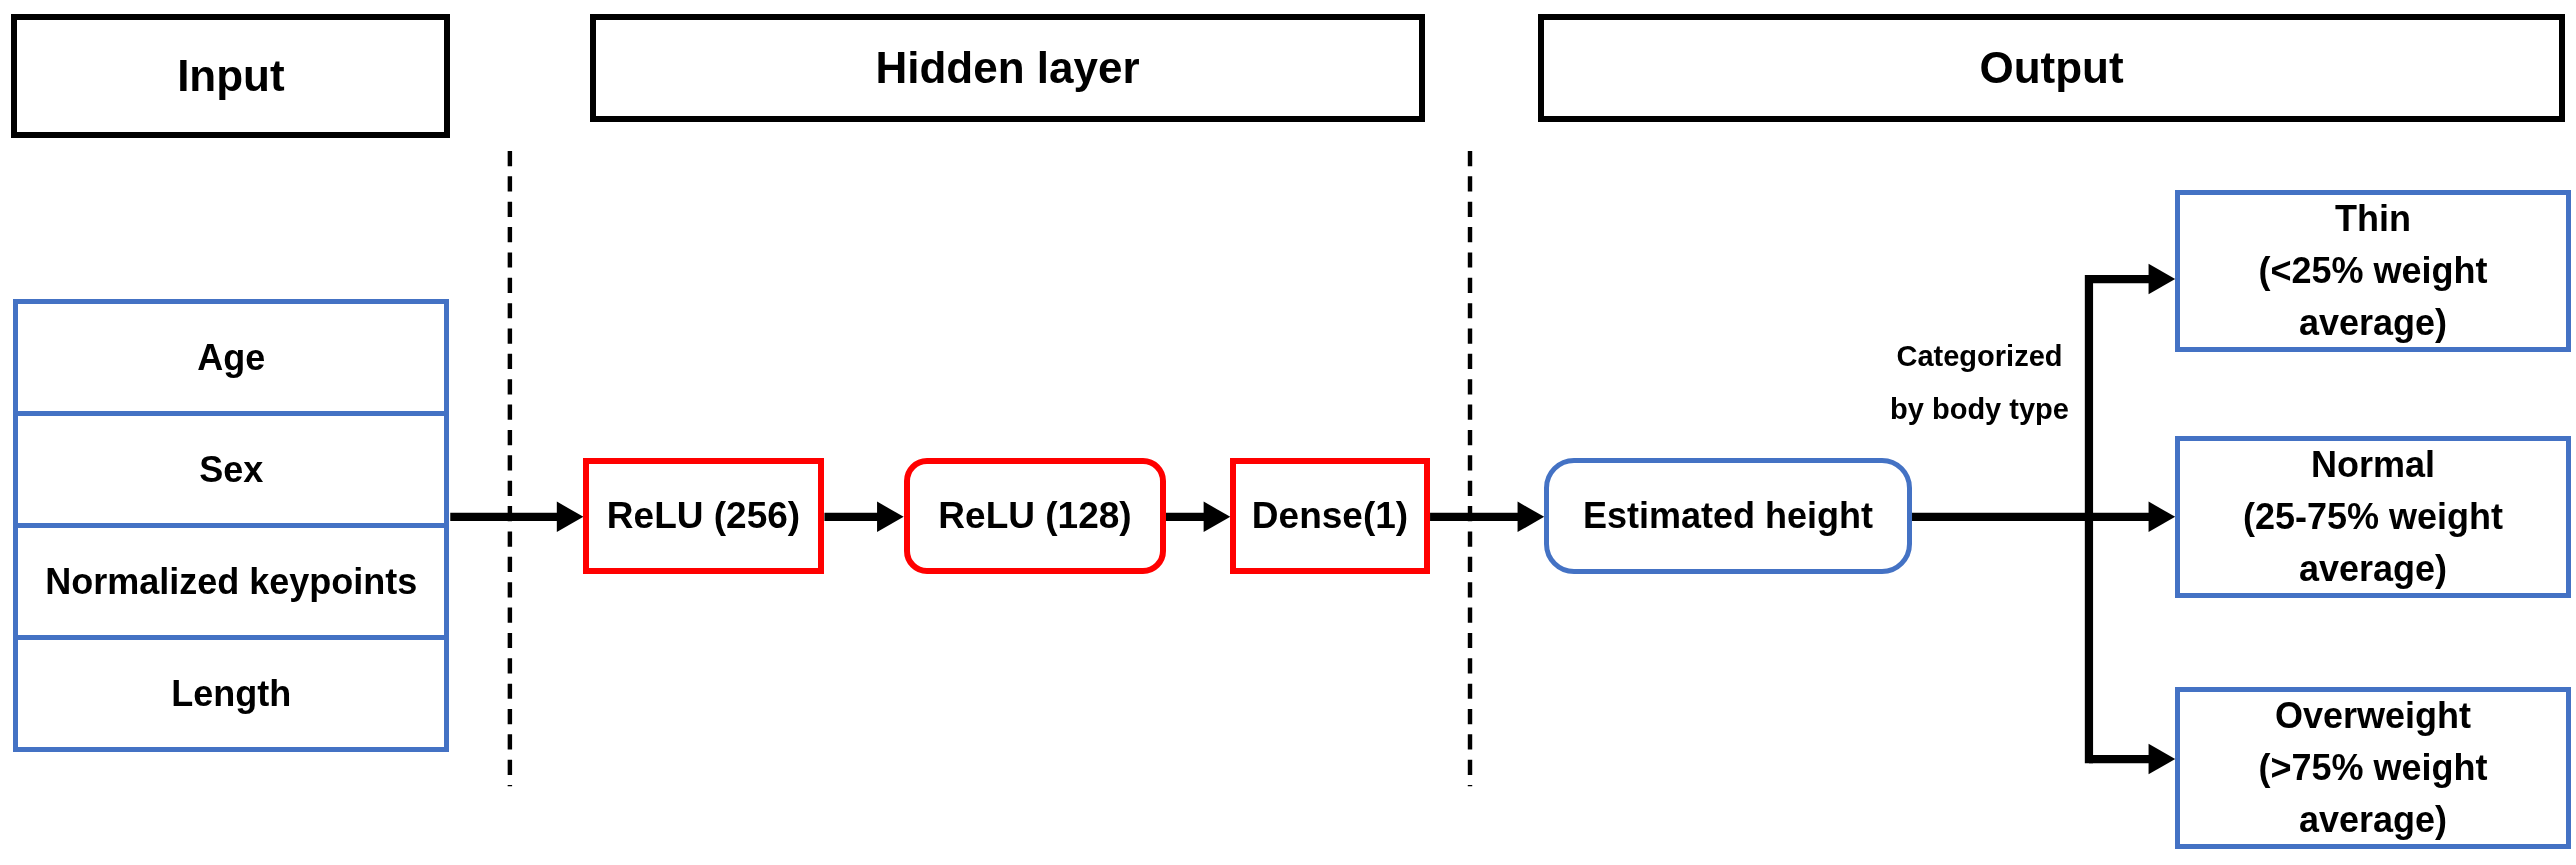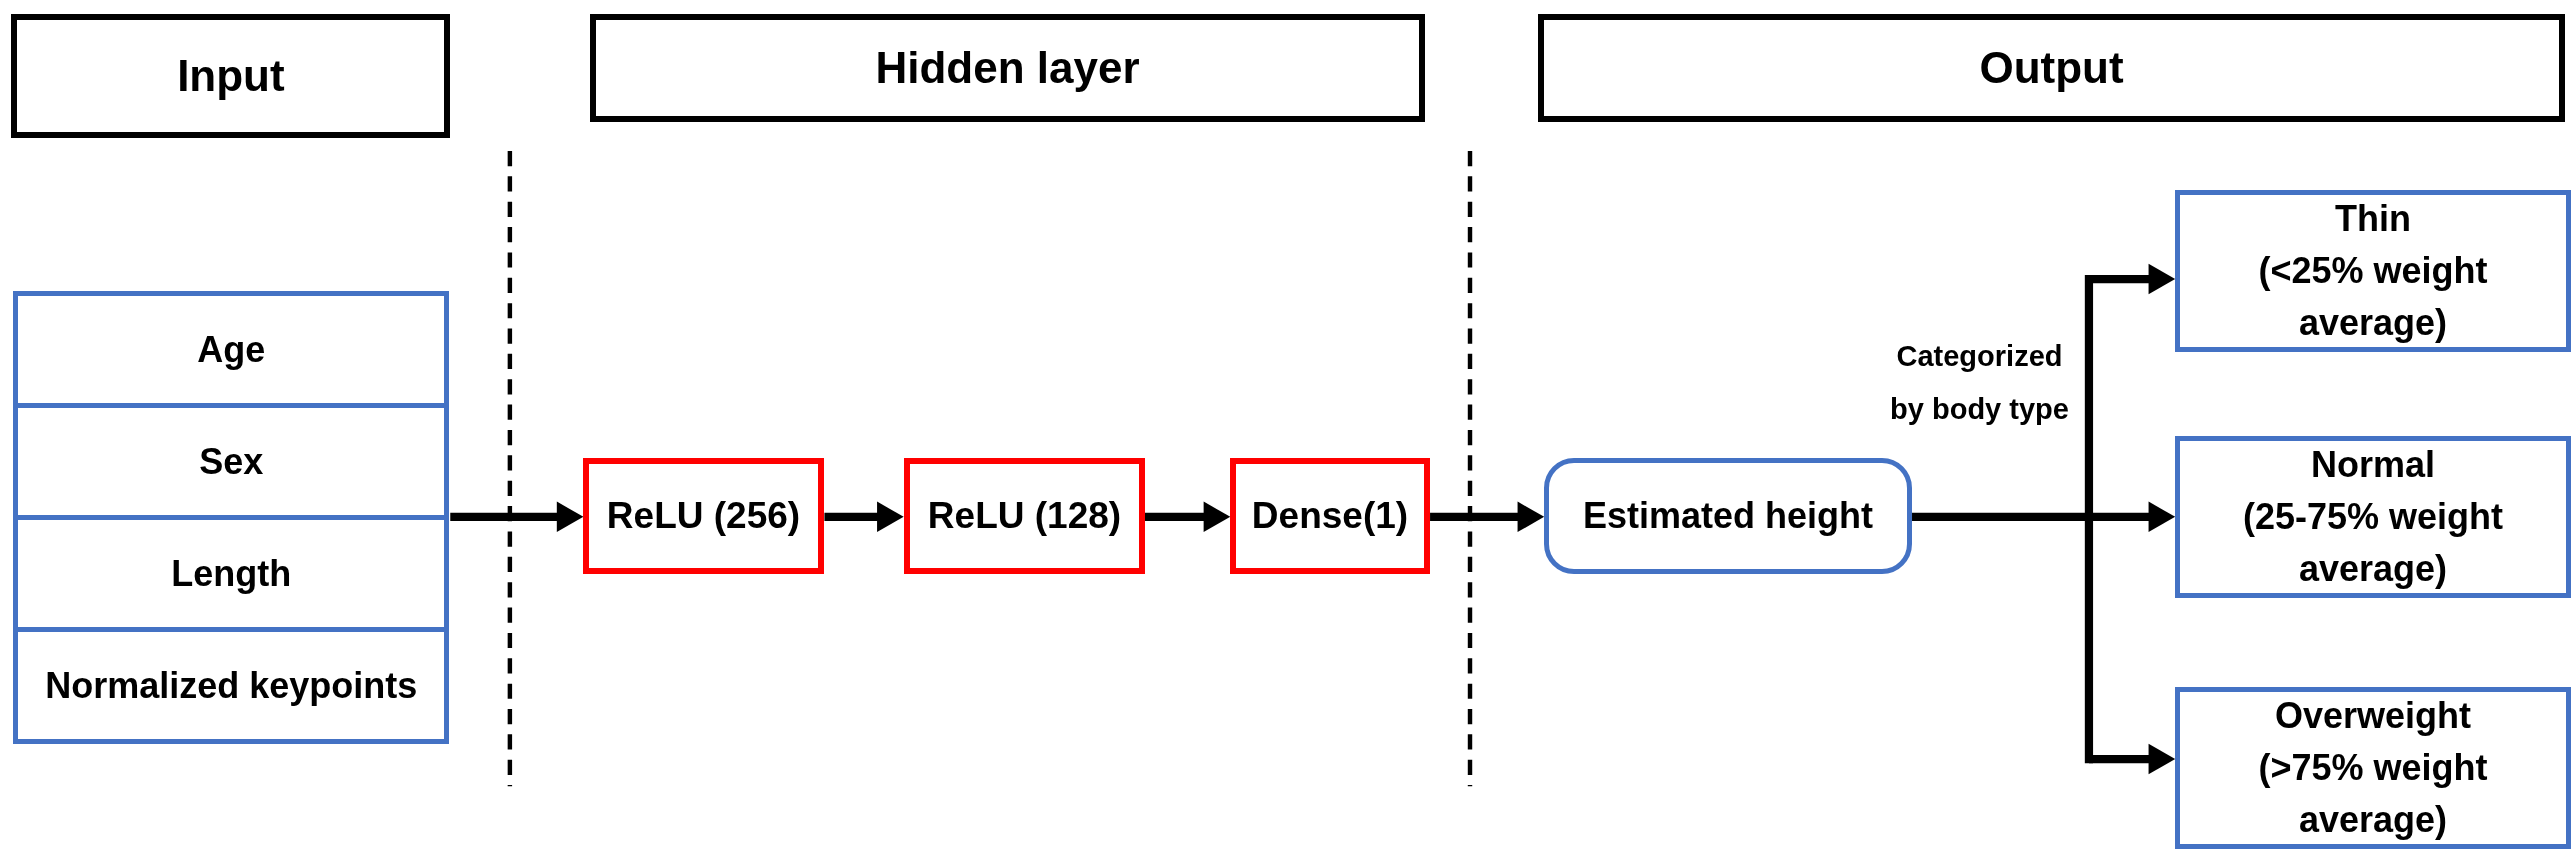--- a/index.html
+++ b/index.html
@@ -17,21 +17,21 @@
   .box{position:absolute;box-sizing:border-box;display:flex;align-items:center;justify-content:center;
        text-align:center;font-weight:bold;color:var(--ink);background:var(--bg);}
   .hdr{border:6.3px solid var(--ink);font-size:44px;}
   .bluebox{border:5px solid var(--blue);}
   .redbox{border:6.3px solid var(--red);font-size:37px;}
   .cellstack{position:absolute;box-sizing:border-box;}
   .cell{position:relative;box-sizing:border-box;height:117px;margin-top:-5px;
         border:5px solid var(--blue);background:var(--bg);
         display:flex;align-items:center;justify-content:center;
         font-weight:bold;font-size:36px;color:var(--ink);text-align:center;}
-  .cell:first-child{margin-top:0;align-items:center;}
+  .cell:first-child{margin-top:8px;align-items:center;}
   .catbox{font-size:36px;line-height:52px;}
   .ml{white-space:pre-line;}
   #connectors{position:absolute;left:0;top:0;width:2576px;height:865px;}
   .annotation{position:absolute;left:1840px;top:330px;width:279px;text-align:center;
               font-weight:bold;font-size:29px;line-height:53px;color:var(--ink);}
 </style>
 </head>
 <body>
 
 <div id="stage">
@@ -76,31 +76,31 @@
   </div>
 
   <div class="cellstack" style="left:13.3px;top:291px;width:436px;">
     <div class="cell">
       <span>Age</span>
     </div>
     <div class="cell">
       <span>Sex</span>
     </div>
     <div class="cell">
-      <span>Length</span>
+      <span>Normalized keypoints</span>
     </div>
     <div class="cell">
-      <span>Normalized keypoints</span>
+      <span>Length</span>
     </div>
   </div>
 
   <div class="box redbox" style="left:583px;top:458px;width:241px;height:116px;">
     <span>ReLU (256)</span>
   </div>
-  <div class="box redbox" style="left:904px;top:458px;width:241px;height:116px;">
+  <div class="box redbox" style="left:904px;top:458px;width:262px;height:116px;border-radius:23px;">
     <span>ReLU (128)</span>
   </div>
   <div class="box redbox" style="left:1230px;top:458px;width:200px;height:116px;align-items:center;">
     <span>Dense(1)</span>
   </div>
 
   <div class="box bluebox" style="left:1544px;top:458px;width:368px;height:116px;font-size:36px;border-radius:30px;">
     <span>Estimated height</span>
   </div>
 

